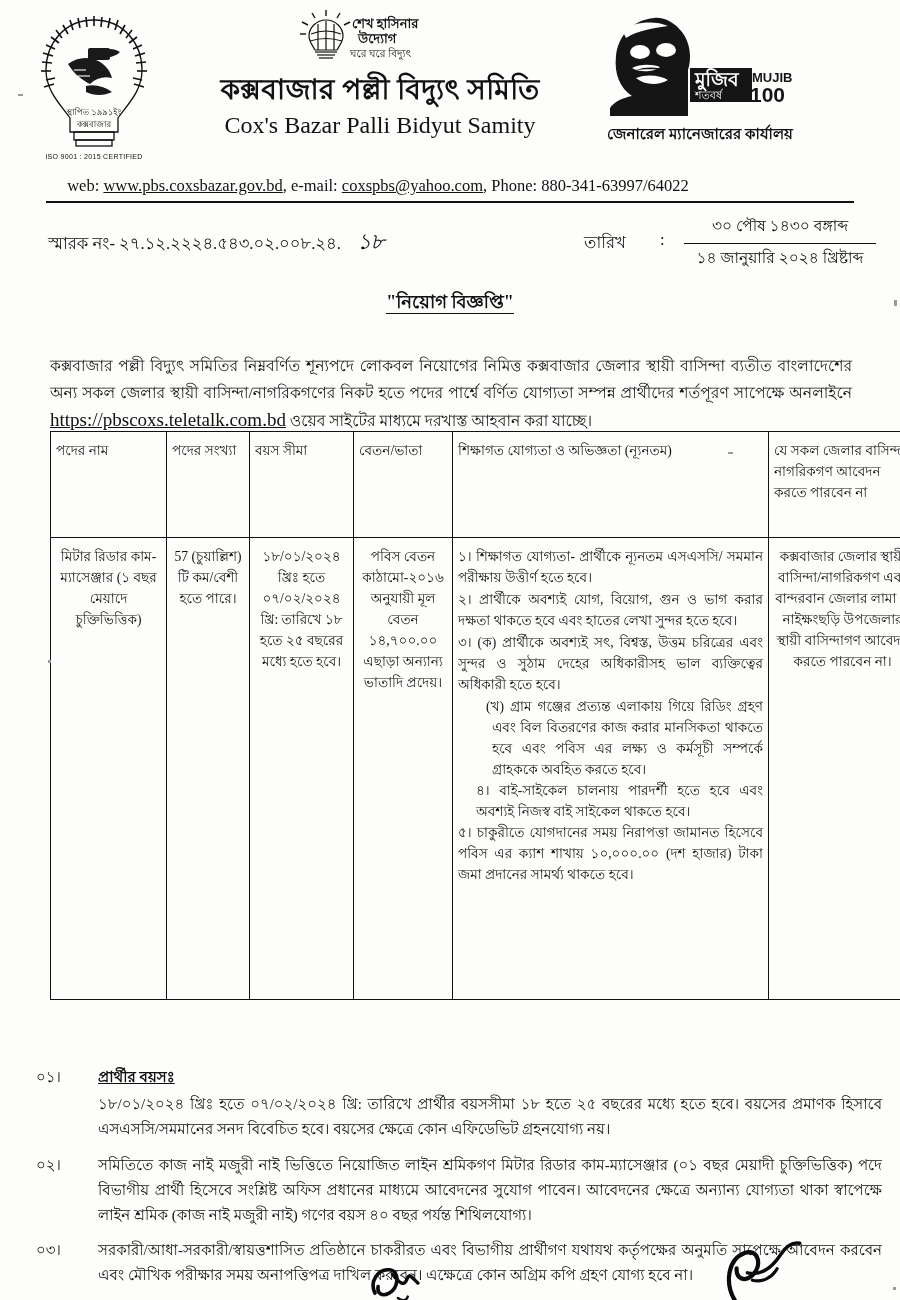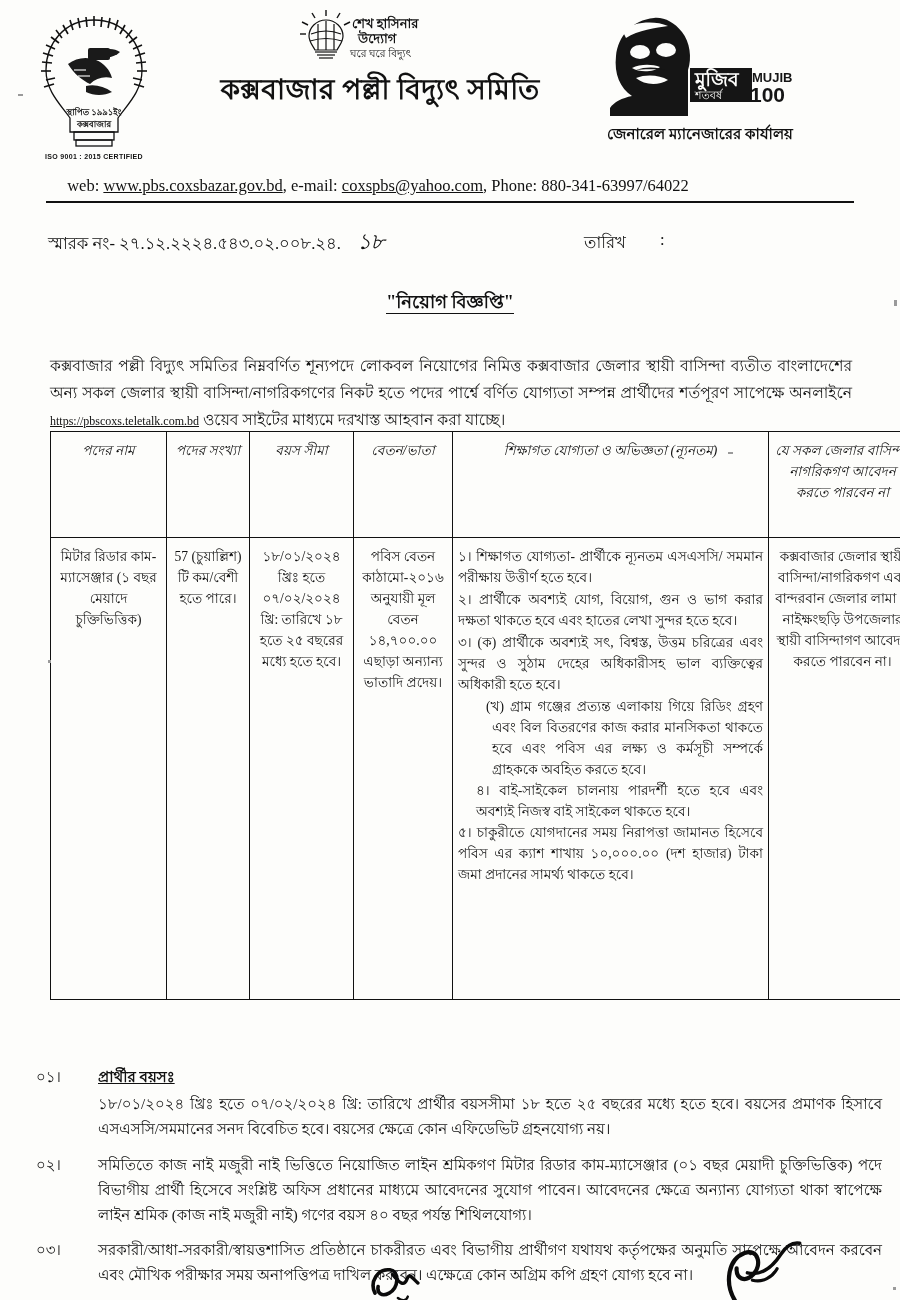--- a/index.html
+++ b/index.html
@@ -26,21 +26,20 @@
   .header {
     position: relative;
     height: 182px;
   }
   .logo-left {
     position: absolute;
     left: 34px;
     top: 14px;
     width: 120px;
     height: 152px;
-    font-weight: bold;
   }
   .logo-center-small {
     position: absolute;
     left: 296px;
     top: 8px;
     width: 150px;
     height: 56px;
   }
   .logo-right {
     position: absolute;
@@ -171,47 +170,46 @@
     position: absolute;
     top: 336px;
     left: 50px;
     width: 802px;
     font-size: 15.6px;
     line-height: 27px;
     text-align: justify;
   }
   .intro .link {
     font-family: "Liberation Serif", "DejaVu Serif", serif;
-    font-size: 12px;
+    font-size: 19px;
     text-decoration: underline;
   }
 
   
   .tbl {
     position: absolute;
     top: 431px;
     left: 50px;
     width: 800px;
     border-collapse: collapse;
     table-layout: fixed;
   }
   .tbl td, .tbl th {
     border: 1.3px solid #111;
     vertical-align: top;
     padding: 5px 5px;
     font-size: 13.6px;
     line-height: 21px;
   }
   .tbl thead th {
-    text-align: center;
+    text-align: left;
     font-weight: normal;
     height: 92px;
     vertical-align: top;
     padding-top: 8px;
-    font-style: italic;
   }
   .c1 { width: 105px; }
   .c2 { width: 72px; }
   .c3 { width: 93px; }
   .c4 { width: 88px; }
   .c5 { width: 305px; }
   .c6 { width: 137px; }
 
   .cell-center { text-align: center; }
   .body-row td { height: 448px; vertical-align: top; padding-top: 8px; }
@@ -401,37 +399,43 @@
 
         <rect x="98" y="56" width="62" height="34" fill="#151515"></rect>
         <text x="103" y="74" font-family="'Liberation Serif',serif" font-size="19" font-weight="bold" fill="#fdfdfb">মুজিব</text>
         <text x="103" y="87" font-family="'Liberation Serif',serif" font-size="11" fill="#fdfdfb">শতবর্ষ</text>
         <text x="160" y="70" font-family="'Liberation Sans',sans-serif" font-size="13" font-weight="bold" fill="#151515">MUJIB</text>
         <text x="158" y="90" font-family="'Liberation Sans',sans-serif" font-size="21" font-weight="bold" fill="#151515">100</text>
       </svg>
     </div>
 
     <div class="org-title-bn">কক্সবাজার পল্লী বিদ্যুৎ সমিতি</div>
+    <div class="org-title-en">Cox's Bazar Palli Bidyut Samity</div>
 
     <div class="office-line1">জেনারেল ম্যানেজারের কার্যালয়</div>
 
     <div class="contact-line">
       <span>web: </span><span class="u">www.pbs.coxsbazar.gov.bd</span><span>, e-mail: </span><span class="u">coxspbs@yahoo.com</span><span>, Phone: </span><span>880-341-63997/64022</span>
     </div>
 
     <div class="rule-top"></div>
   </div>
 
   <div class="memo-row">
     <div class="memo-no">
       <span>স্মারক নং-</span>
       <span>২৭.১২.২২২৪.৫৪৩.০২.০০৮.২৪.</span><span class="memo-hand">১৮</span>
     </div>
     <div class="date-label">তারিখ</div>
     <div class="date-colon">:</div>
+    <div class="date-stack">
+      <div class="date-bn">৩০ পৌষ ১৪৩০ বঙ্গাব্দ</div>
+      <div class="date-sep"></div>
+      <div class="date-en">১৪ জানুয়ারি ২০২৪ খ্রিষ্টাব্দ</div>
+    </div>
   </div>
 
   <div class="notice-title">
     <span>"নিয়োগ বিজ্ঞপ্তি"</span>
   </div>
 
   <p class="intro">
     <span>কক্সবাজার পল্লী বিদ্যুৎ সমিতির নিম্নবর্ণিত শূন্যপদে লোকবল নিয়োগের নিমিত্ত কক্সবাজার জেলার স্থায়ী বাসিন্দা ব্যতীত বাংলাদেশের অন্য সকল জেলার স্থায়ী বাসিন্দা/নাগরিকগণের নিকট হতে পদের পার্শ্বে বর্ণিত যোগ্যতা সম্পন্ন প্রার্থীদের শর্তপূরণ সাপেক্ষে অনলাইনে </span><span class="link">https://pbscoxs.teletalk.com.bd</span><span> ওয়েব সাইটের মাধ্যমে দরখাস্ত আহবান করা যাচ্ছে।</span>
   </p>
 

